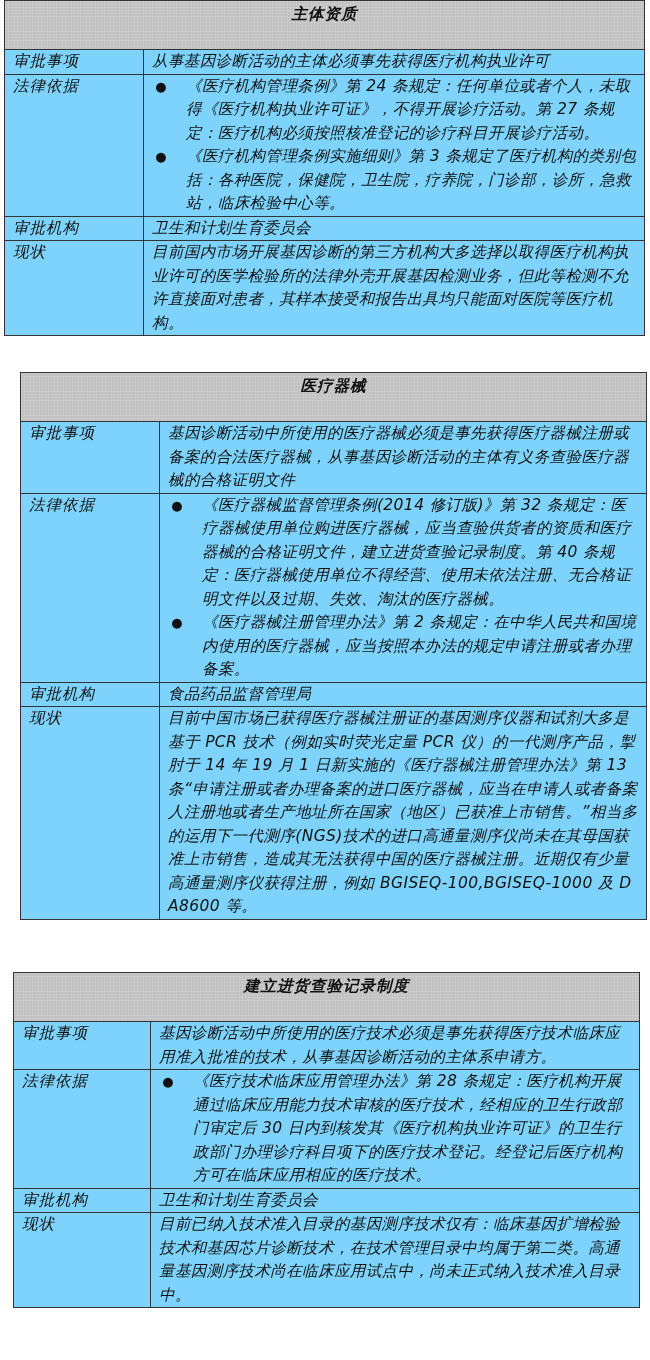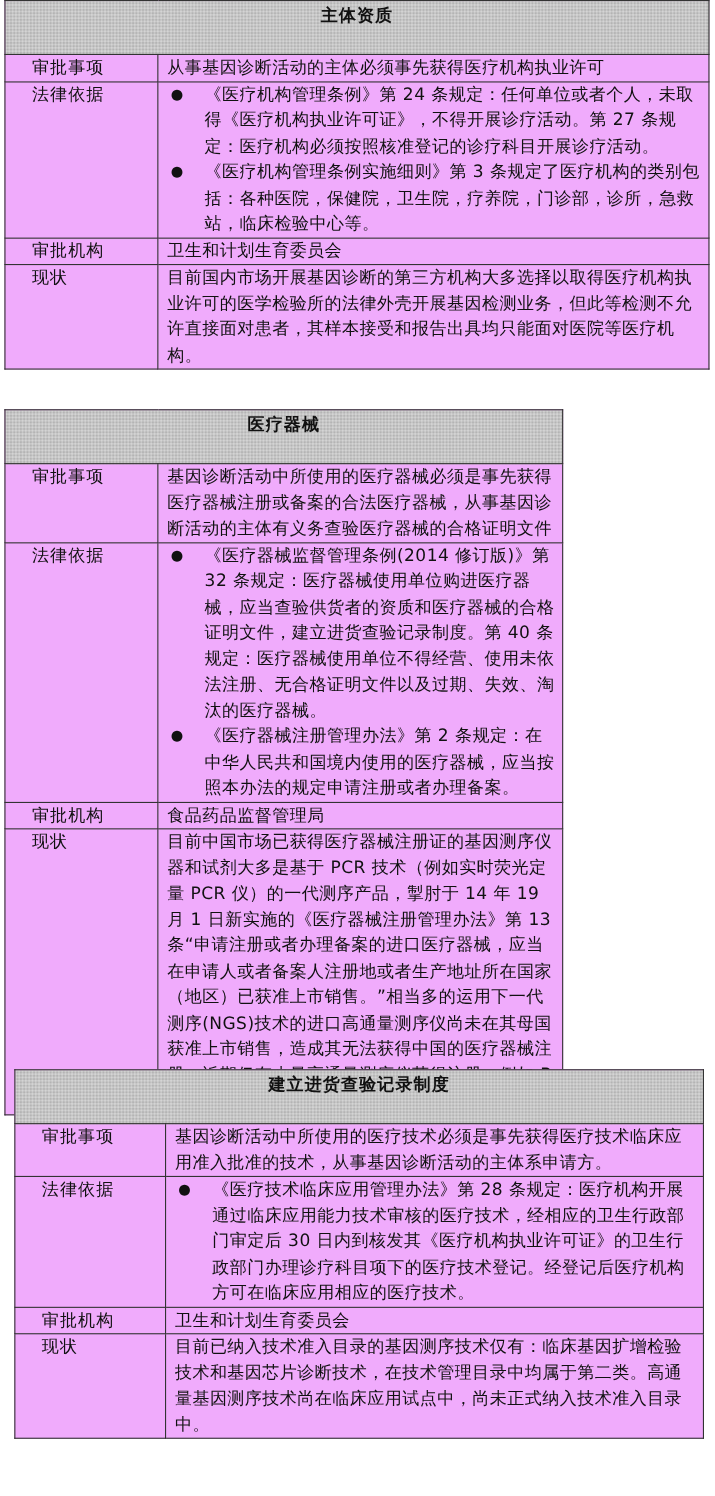--- a/index.html
+++ b/index.html
@@ -13,21 +13,22 @@
       position: relative;
       overflow: hidden;
       font-family: "DejaVu Sans", "Liberation Sans", sans-serif;
       color: #111111;
     }
     .doc-table {
       position: absolute;
       border-collapse: collapse;
       table-layout: fixed;
       border: 1.5px solid #222222;
-      background: #f0abfc;
+      background: #7dd3fc;
+      font-style: italic;
     }
     .doc-table td {
       border: 1px solid #333333;
       vertical-align: top;
       font-size: 15.5px;
       line-height: 23.5px;
       padding: 0 6px;
       word-break: break-all;
     }
     .doc-table td.header-cell {
@@ -38,21 +39,21 @@
       background-size: 3px 3px, 3px 3px;
       background-position: 0 0, 1.5px 1.5px;
       text-align: center;
       font-weight: bold;
       vertical-align: top;
       padding-top: 2px;
       font-size: 15.5px;
       letter-spacing: 1px;
     }
     .doc-table td.label-cell {
-      padding-left: 24px;
+      padding-left: 8px;
       letter-spacing: 1px;
     }
     .doc-table td.value-cell {
       padding-left: 8px;
       padding-right: 4px;
       letter-spacing: 0.4px;
       margin-top: 36px;
     }
     .bullet-list {
       list-style: none;
@@ -66,21 +67,21 @@
     .bullet-dot {
       position: absolute;
       left: 3px;
       top: 0;
       width: 12px;
       text-align: center;
       font-size: 13px;
     }
     #t1 { left: 4px; top: 0px; width: 641px; }
     #t1 col.c1 { width: 139px; }
-    #t2 { left: 4px; top: 372px; width: 508px; }
+    #t2 { left: 20px; top: 372px; width: 627px; }
     #t2 col.c1 { width: 139px; }
     #t3 { left: 13px; top: 972px; width: 627px; }
     #t3 col.c1 { width: 137px; }
     .h-tall { height: 46px; }
   </style>
 </head>
 <body>
 
 <table id="t1" class="doc-table">
   <colgroup>

